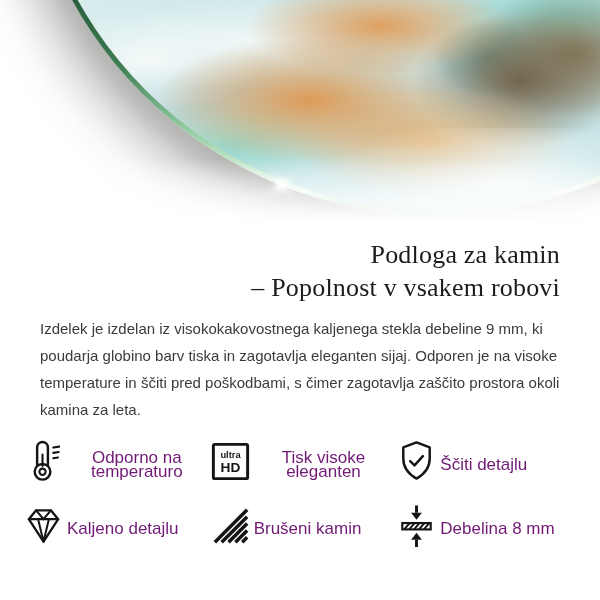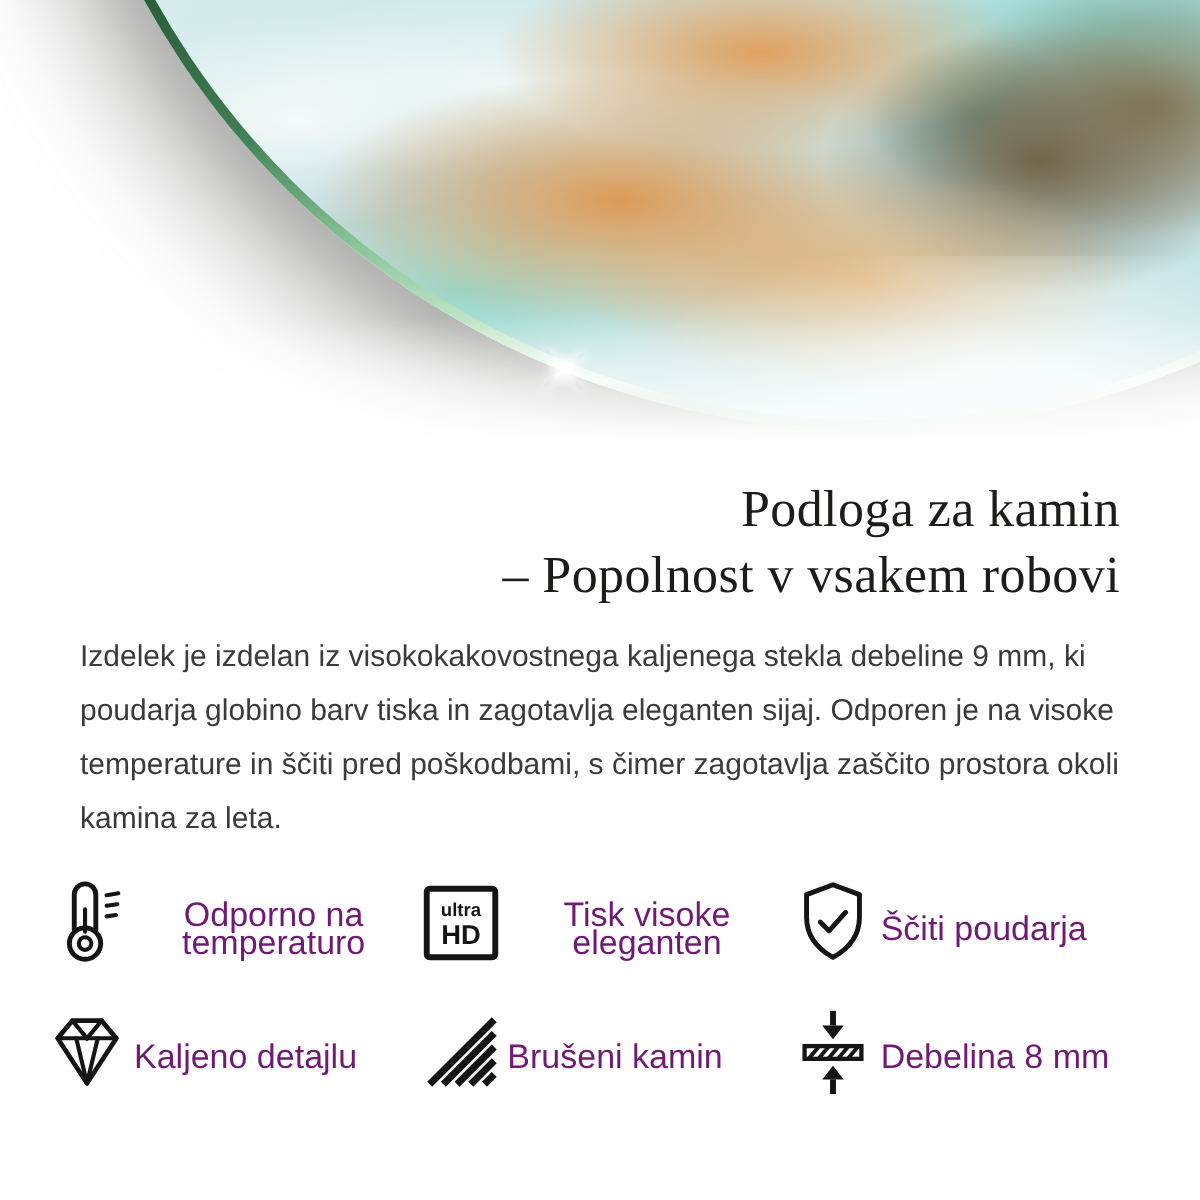--- a/index.html
+++ b/index.html
@@ -120,21 +120,21 @@
     <span class="f-label">Tisk visoke eleganten</span>
   </div>
 
   <div class="feature">
     <span>
       <svg viewBox="0 0 48 48">
         <path class="ico" d="M24 4.5 L37.5 9.5 V21 C37.5 31.5 31 37.6 24 41.5 C17 37.6 10.5 31.5 10.5 21 V9.5 Z"></path>
         <polyline class="ico" points="17.5,23.5 22,28 30.5,18.5"></polyline>
       </svg>
     </span>
-    <span class="f-label">Ščiti poudarja</span>
+    <span class="f-label">Ščiti detajlu</span>
   </div>
 
   <div class="feature">
     <span>
       <svg viewBox="0 0 48 48">
         <path class="ico" style="stroke-width:2.4" d="M9 17.5 L16.5 8.5 H31.5 L39 17.5 L24 40.5 Z"></path>
         <path class="ico-thin" d="M9 17.5 H39"></path>
         <path class="ico-thin" d="M16.5 8.5 L24 17.5 L31.5 8.5"></path>
         <path class="ico-thin" d="M18.5 17.5 L24 40.5 M29.5 17.5 L24 40.5"></path>
       </svg>

